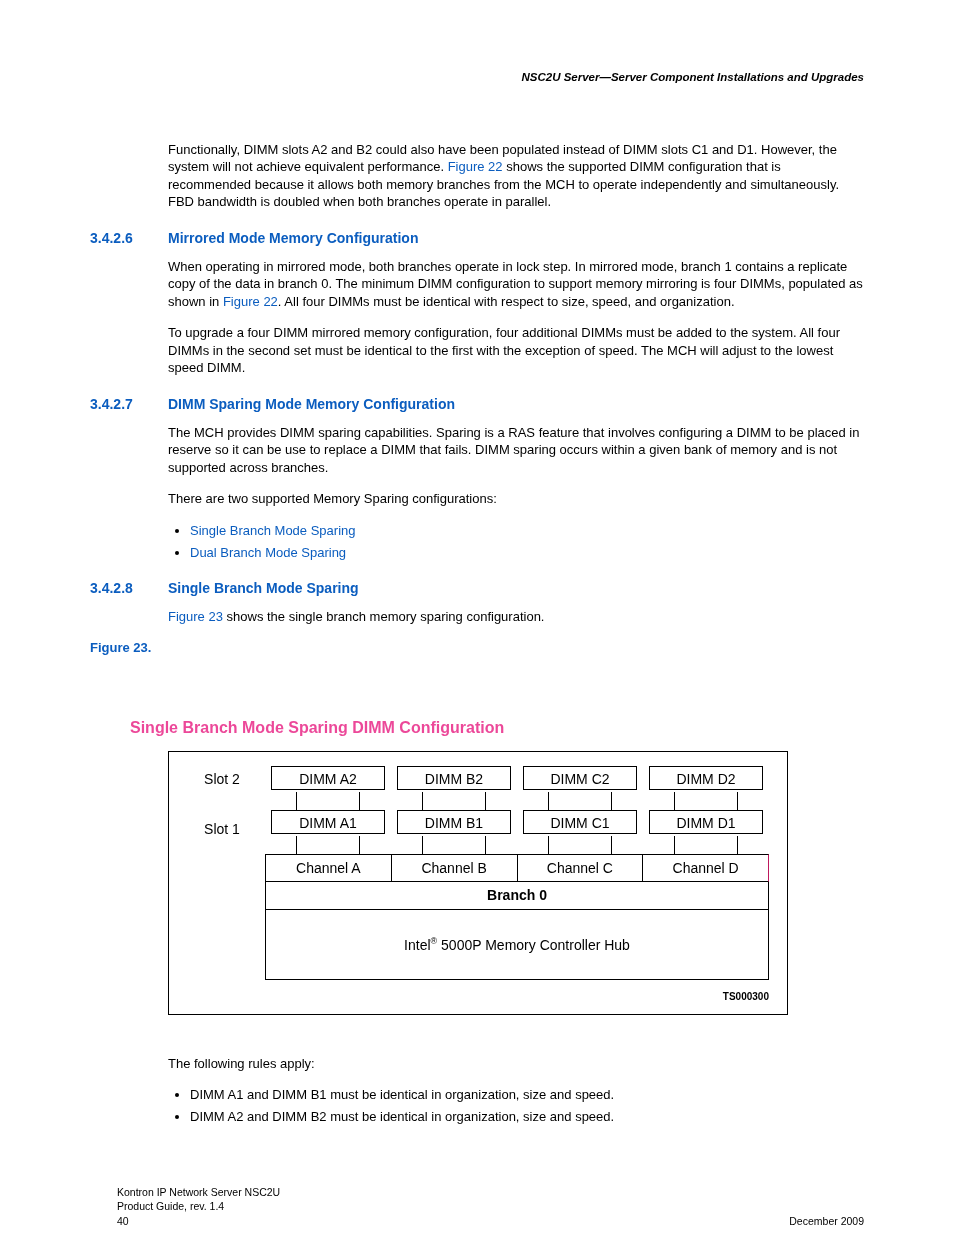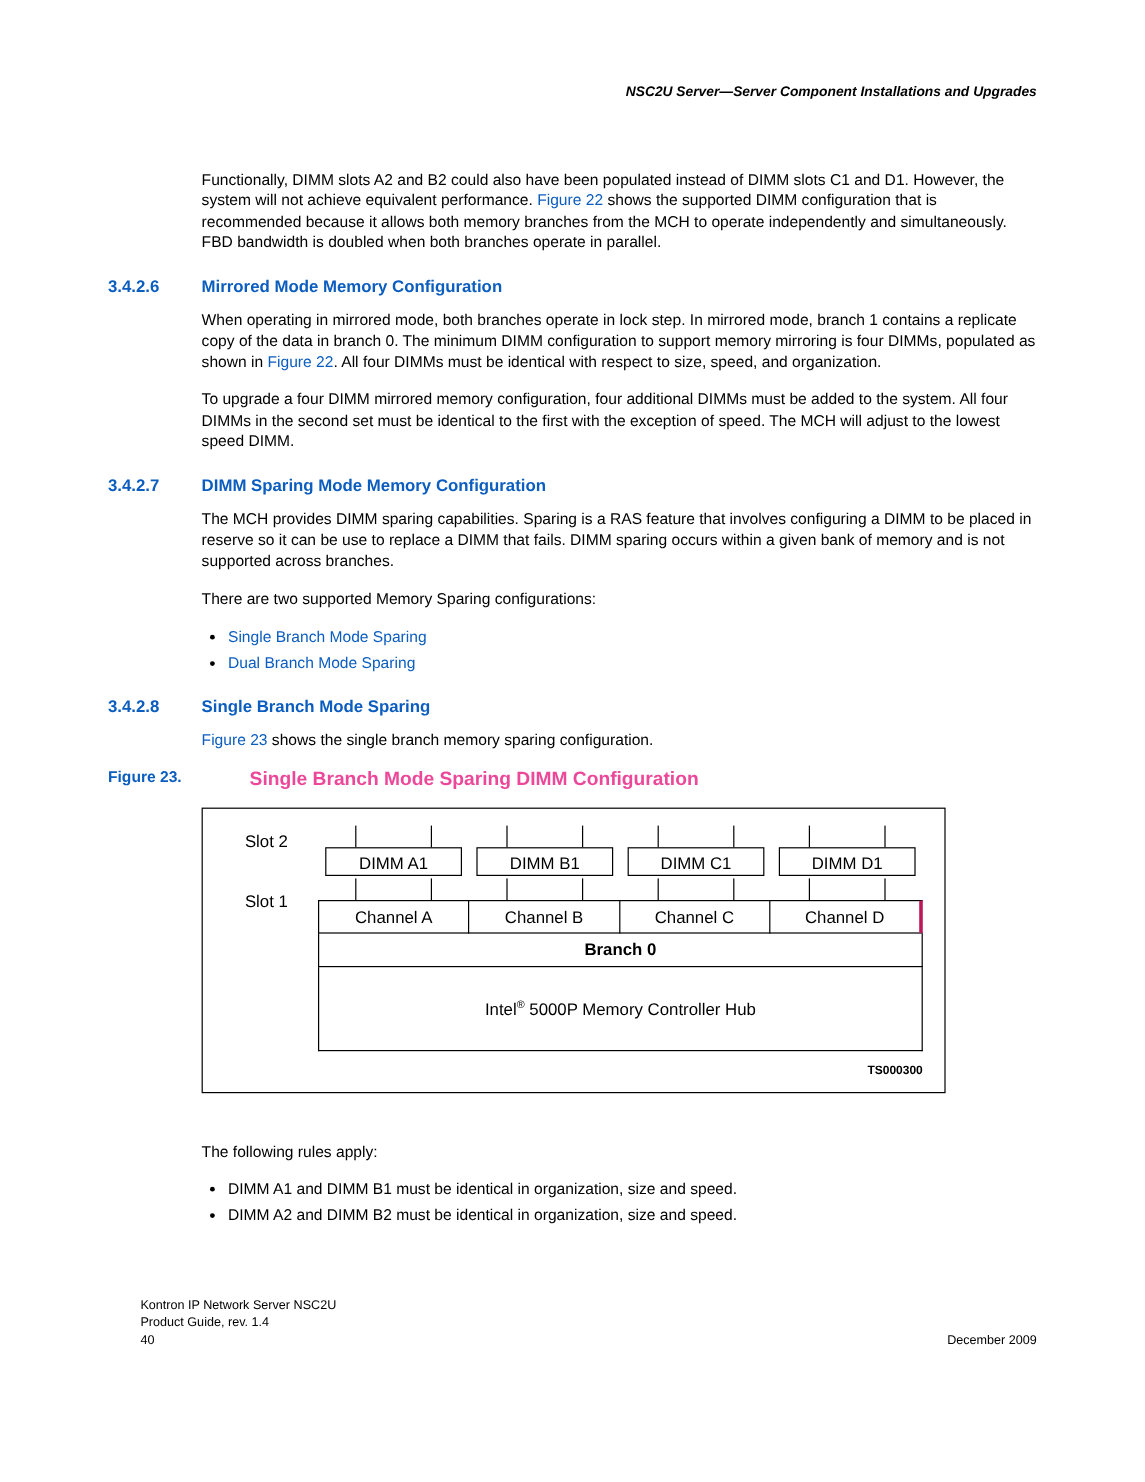--- a/index.html
+++ b/index.html
@@ -45,20 +45,21 @@
   ul {
     margin: 6px 0 14px 100px;
     padding: 0;
   }
   ul li {
     margin: 4px 0;
   }
   .fig-row {
     display: flex;
     margin: 14px 0 12px 0;
+    flex-direction: column;
   }
   .fig-num {
     width: 78px; flex: 0 0 78px;
     color: #0b5dbf; font-weight: bold; font-size: 13px;
   }
   .fig-title {
     color: #ec4899; font-weight: bold; font-size: 16px; margin-left: 40px;
   }
   .diagram-wrap {
     margin-left: 78px;
@@ -125,21 +126,21 @@
   }
   .channel-box {
     flex: 1;
     border: 1px solid #000;
     border-right: none;
     text-align: center;
     line-height: 26px;
     font-size: 14px;
     box-sizing: border-box;
   }
-  .channel-box:last-child { border-right: 3px solid #be185d; text-align: center; }
+  .channel-box:last-child { border-right: 1px solid #be185d; text-align: center; }
   .branch-row {
     display: flex;
     height: 28px;
     font-weight: bold;
   }
   .branch-box {
     flex: 1;
     border: 1px solid #000;
     border-top: none;
     border-right: none;
@@ -223,20 +224,34 @@
 </div>
 
 <div class="diagram-wrap">
   <div class="diagram-inner">
     <div class="slot-labels">
       <div class="slot-row">Slot 2</div>
       <div class="conn-row"></div>
       <div class="slot-row">Slot 1</div>
     </div>
     <div class="grid-area">
+      <div class="dimm-row">
+        <div class="dimm-col">
+            <div class="dimm-box">DIMM A2</div>
+          </div>
+        <div class="dimm-col">
+            <div class="dimm-box">DIMM B2</div>
+          </div>
+        <div class="dimm-col">
+            <div class="dimm-box">DIMM C2</div>
+          </div>
+        <div class="dimm-col">
+            <div class="dimm-box">DIMM D2</div>
+          </div>
+      </div>
       <div class="connectors">
         <div class="connector-col">
             <div class="vline"></div>
             <div class="vline"></div>
           </div>
         <div class="connector-col">
             <div class="vline"></div>
             <div class="vline"></div>
           </div>
         <div class="connector-col">

